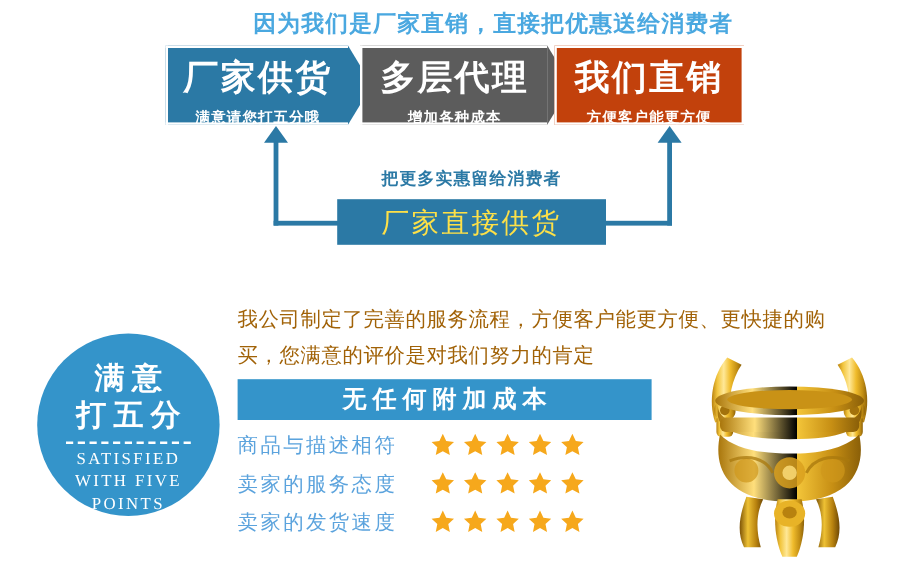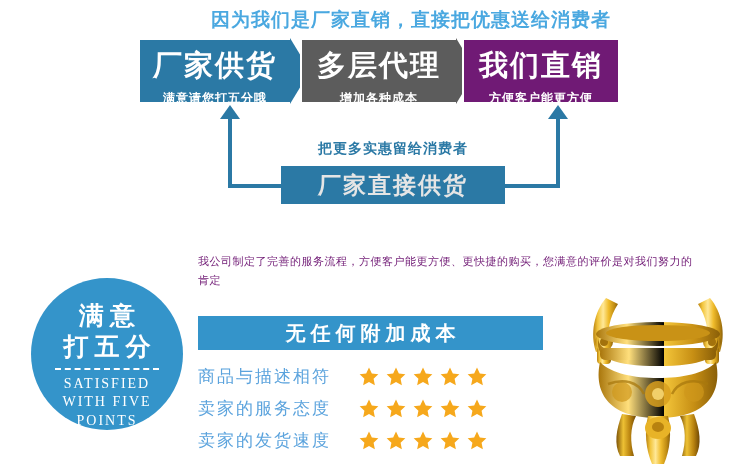--- a/index.html
+++ b/index.html
@@ -69,21 +69,21 @@
   #flow-box-2 {
     left: 300px;
     width: 156px;
     background: #5c5c5c;
     border: 2px solid #ffffff;
     border-right: none;
   }
   #flow-box-3 {
     left: 462px;
     width: 158px;
-    background: #701a75;
+    background: #c2410c;
     border: 2px solid #ffffff;
   }
 
   
   .chev {
     position: absolute;
     top: 38px;
     width: 22px;
     height: 66px;
   }
@@ -143,22 +143,22 @@
   }
 
   #bottom-flow-box {
     position: absolute;
     left: 263px; top: 66px;
     width: 224px; height: 38px;
     background: #2b79a5;
     text-align: center;
     line-height: 38px;
     font-size: 23px;
-    font-weight: bold;
-    color: #e5e5e5;
+    font-weight: normal;
+    color: #fde047;
     letter-spacing: 2px;
     white-space: nowrap;
   }
 
   
   #bottom-section {
     position: absolute;
     left: 0; top: 228px;
     width: 750px; height: 246px;
   }
@@ -194,22 +194,22 @@
     letter-spacing: 2px;
     line-height: 1.32;
     white-space: nowrap;
   }
 
   
   #body-copy {
     position: absolute;
     left: 198px; top: 24px;
     width: 500px;
-    font-size: 11px;
-    color: #701a75;
+    font-size: 17px;
+    color: #a16207;
     line-height: 1.75;
     letter-spacing: 0.5px;
   }
 
   #cta-bar {
     position: absolute;
     left: 198px; top: 88px;
     width: 345px; height: 34px;
     background: #3494ca;
     color: #ffffff;
@@ -222,21 +222,21 @@
     white-space: nowrap;
   }
 
   #ratings {
     position: absolute;
     left: 198px; top: 132px;
     width: 400px;
   }
   .rating-row {
     display: flex;
-    align-items: flex-end;
+    align-items: flex-start;
     height: 28px;
     margin-bottom: 4px;
   }
   .rating-label {
     font-size: 17px;
     color: #5ba3dd;
     letter-spacing: 2px;
     width: 160px;
     white-space: nowrap;
   }

